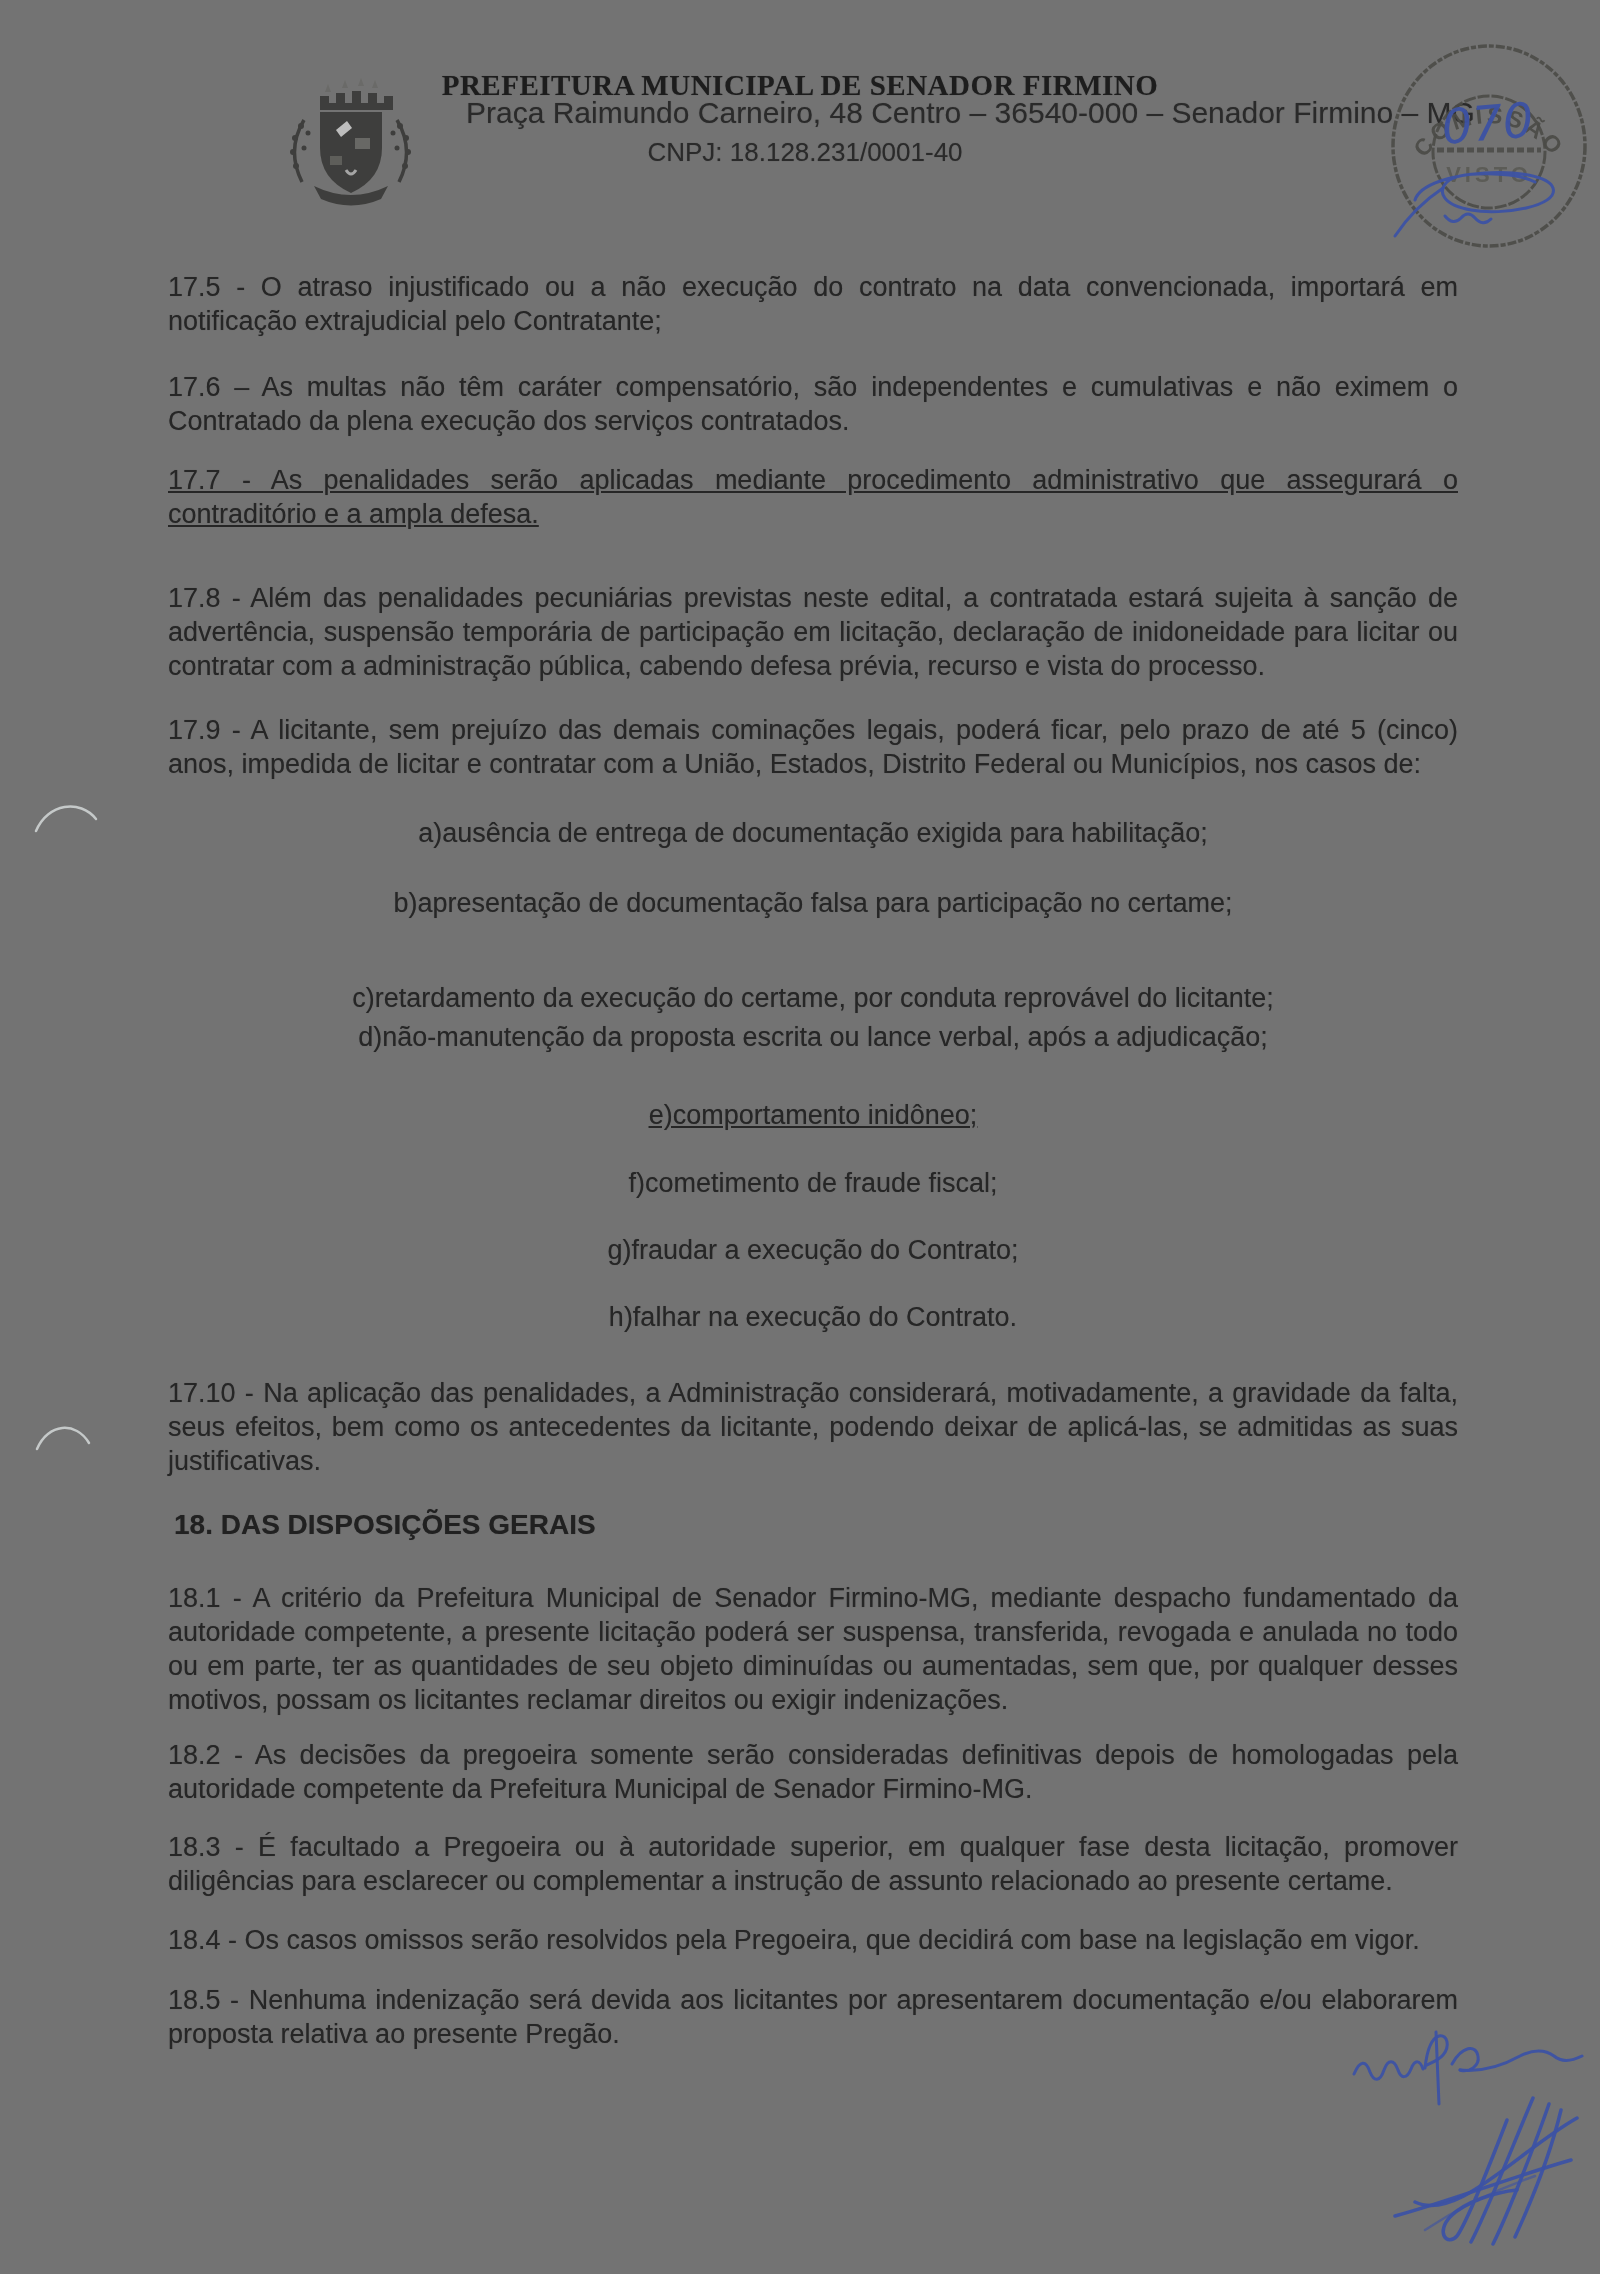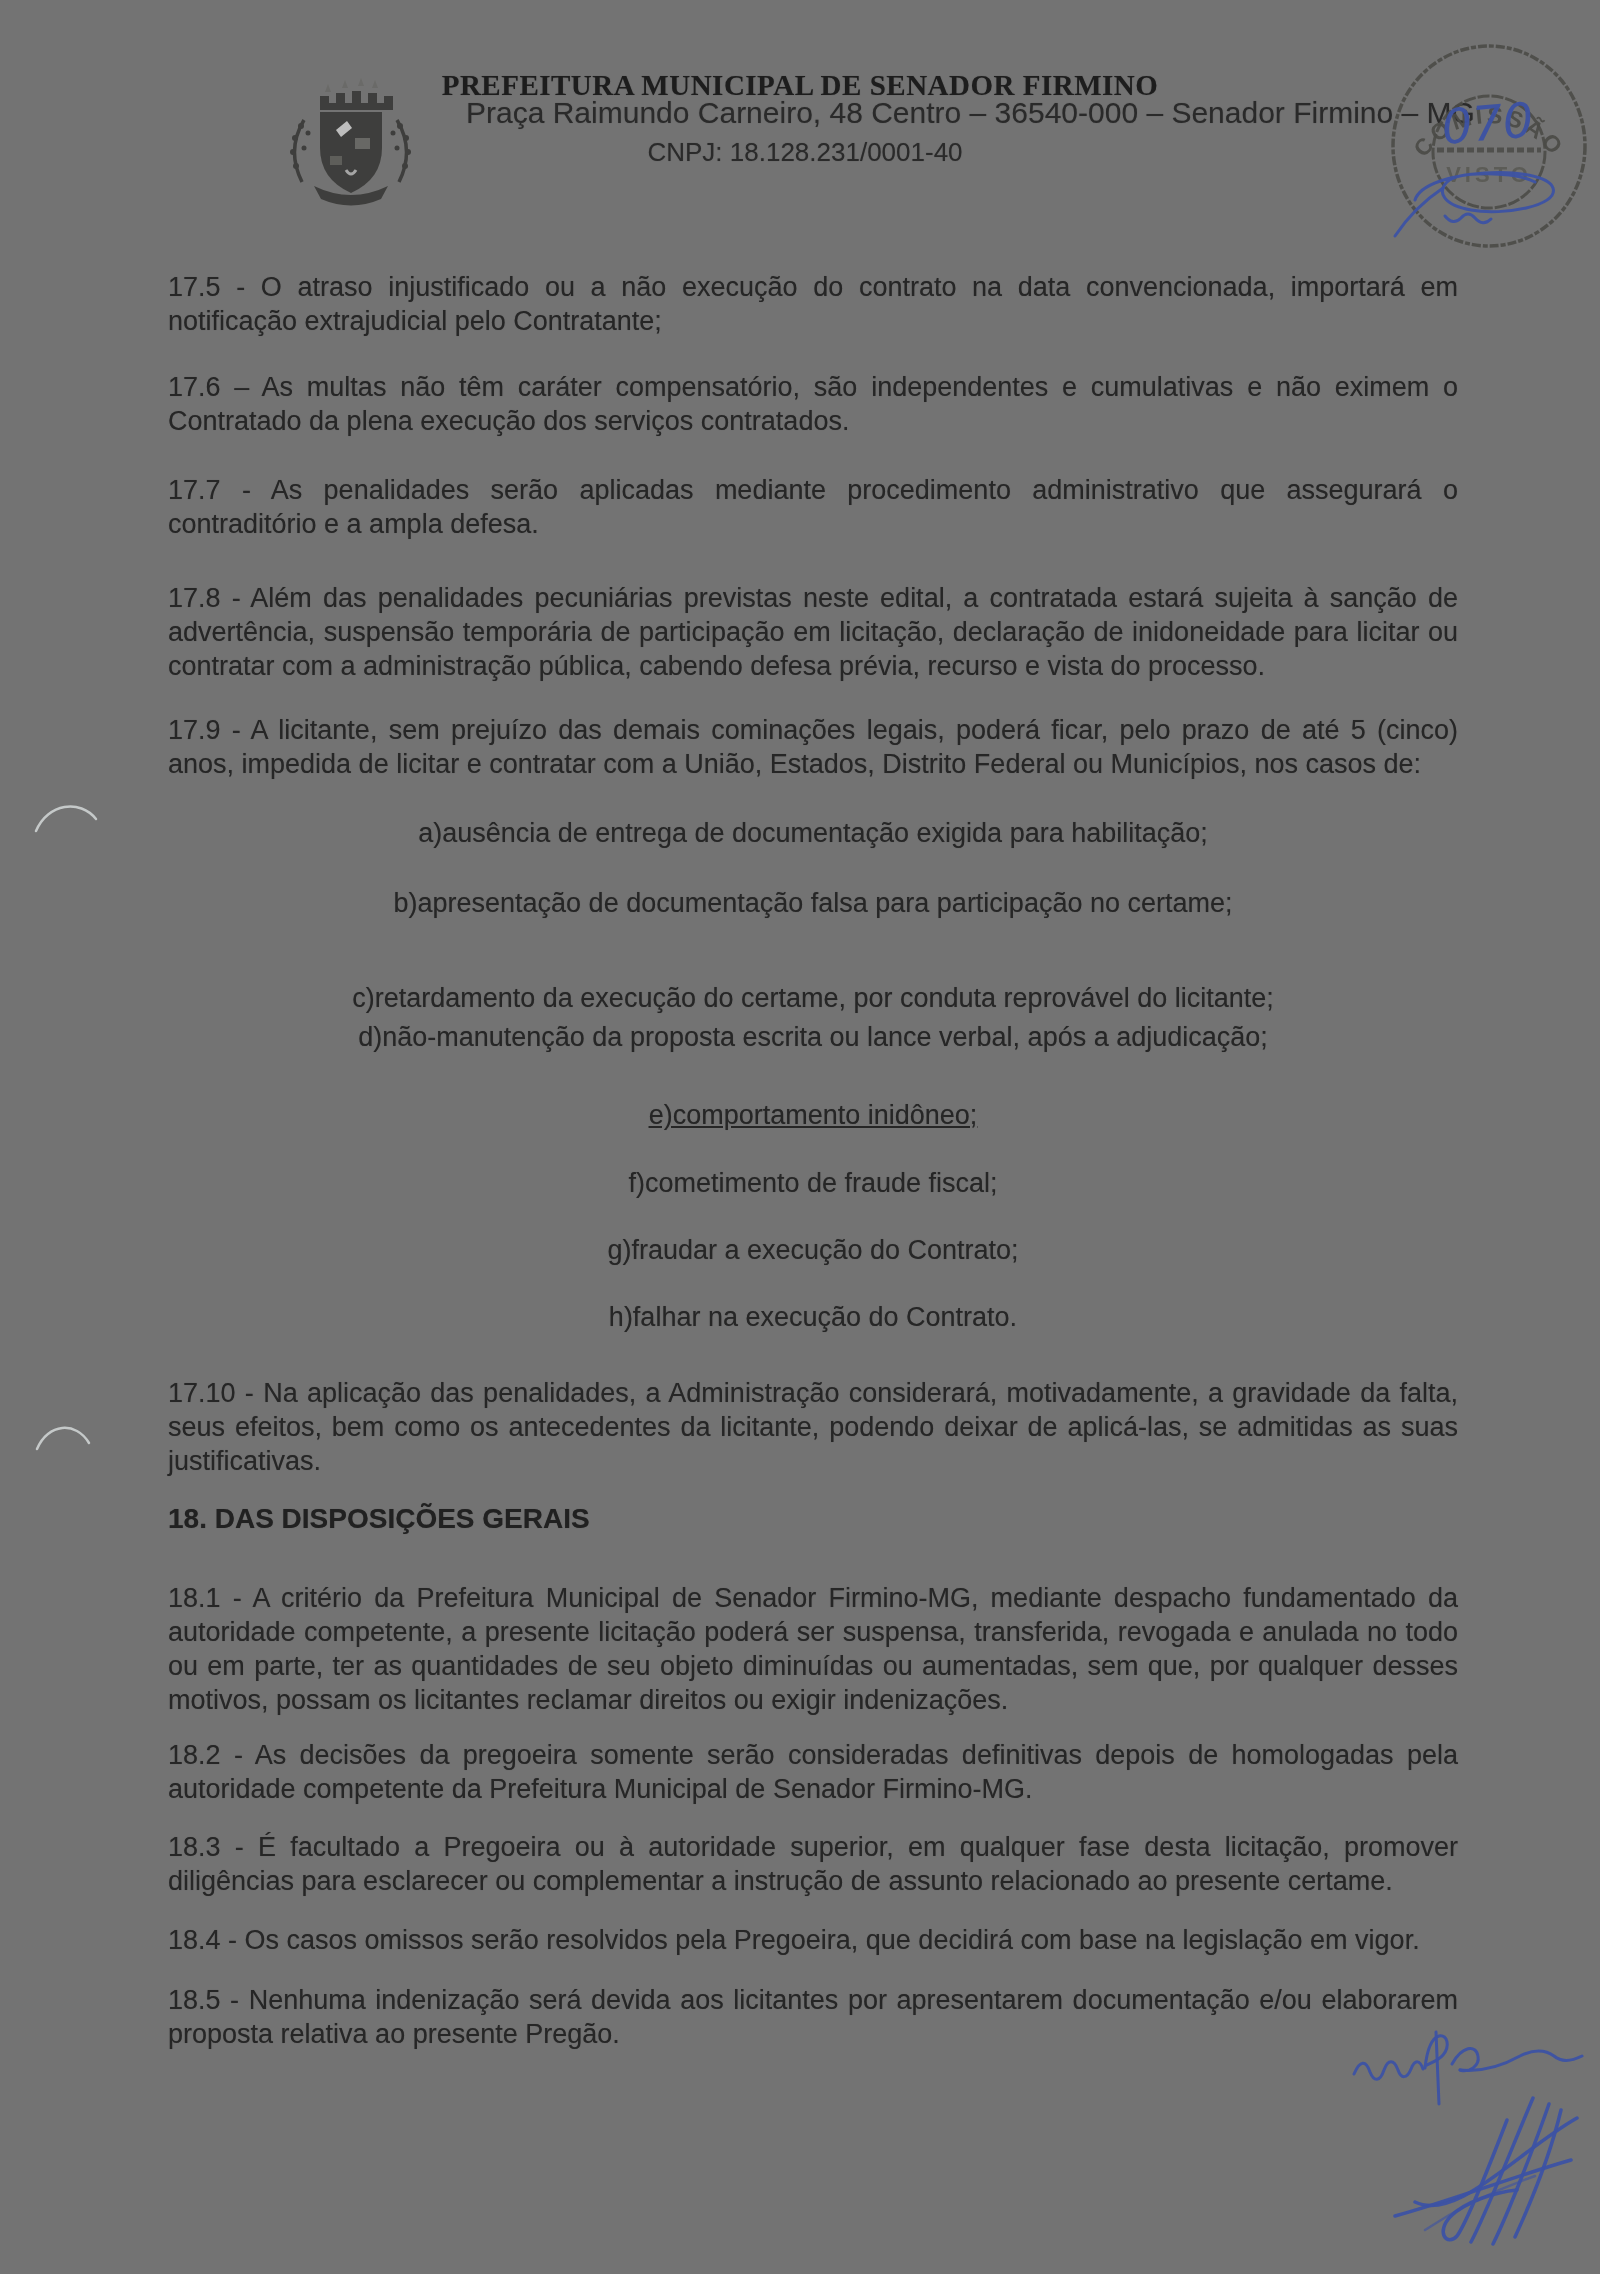--- a/index.html
+++ b/index.html
@@ -35,25 +35,25 @@
   .stamp{position:absolute;top:40px;left:1385px;width:212px;height:215px;}
   
   .para{
     position:absolute;left:168px;width:1290px;margin:0;
     font-size:27px;line-height:34px;text-align:justify;
     color:#262626;
     text-shadow:0 0 .7px rgba(35,35,35,.4);
   }
   .item{text-align:center;}
   .heading{
-    position:absolute;left:168px;width:1290px;margin:0;
+    position:absolute;left:168px;width:1290px;margin:6px;
     font-size:28px;line-height:34px;font-weight:bold;color:#212121;
     text-shadow:0 0 .7px rgba(30,30,30,.45);
   }
-  #p17_5{top:270px;}  #p17_6{top:370px;}  #p17_7{top:473px;}
+  #p17_5{top:270px;}  #p17_6{top:370px;}  #p17_7{top:463px;text-decoration:underline;}
   #p17_8{top:581px;}  #p17_9{top:713px;}
   #item_a{top:816px;} #item_b{top:886px;} #item_c{top:981px;} #item_d{top:1020px;}
   #item_e{top:1098px;text-decoration:underline;}#item_f{top:1166px;}#item_g{top:1233px;}#item_h{top:1300px;}
   #p17_10{top:1376px;}
   #h18{top:1502px;}
   #p18_1{top:1581px;} #p18_2{top:1738px;} #p18_3{top:1830px;}
   #p18_4{top:1923px;} #p18_5{top:1983px;}
   
   .sig-initials{position:absolute;top:2010px;left:1340px;width:260px;height:100px;}
   .sig-scribble{position:absolute;top:2080px;left:1365px;width:230px;height:175px;}

